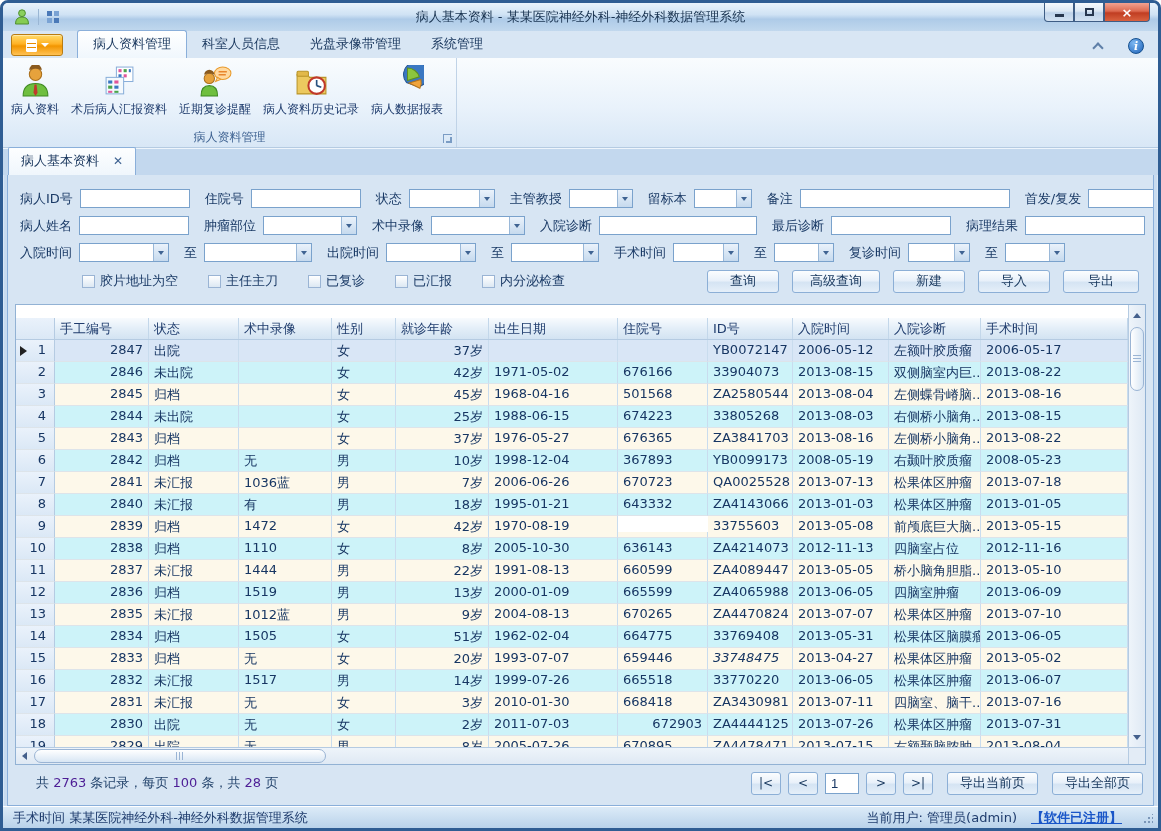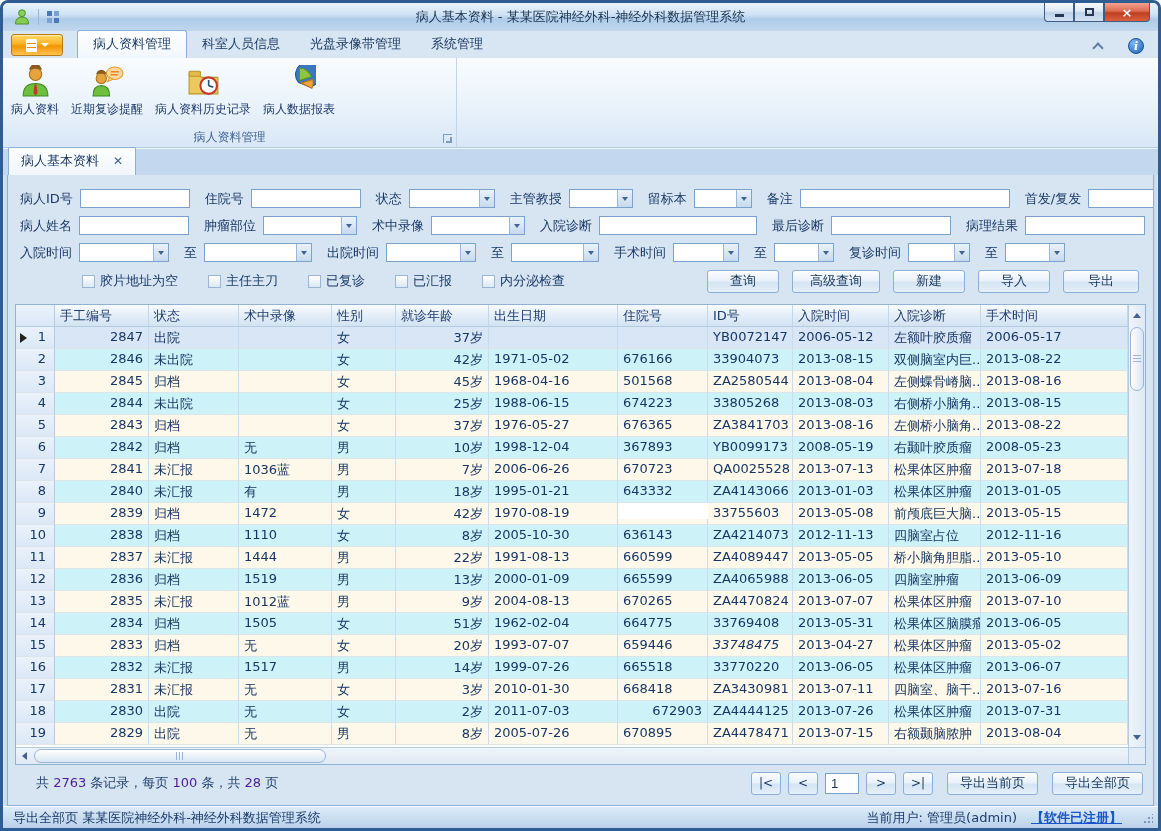--- a/index.html
+++ b/index.html
@@ -73,21 +73,21 @@
   .chk{width:13px;height:13px;border:1px solid #9ab4d4;background:linear-gradient(#ffffff,#dce8f3);margin-right:5px;}
   .cklabel{font-size:13px;color:#1a3a66;white-space:nowrap;}
   .abtns{margin-left:auto;display:flex;gap:13px;}
   .btn{height:23px;border:1px solid #8cafd6;border-radius:3px;color:#16365c;font-size:13px;
     background:linear-gradient(#fbfdfe,#e9f1fa 45%,#d5e4f3 55%,#e5eff9);
     display:flex;align-items:center;justify-content:center;white-space:nowrap;}
   
   .grid{flex:1;margin:2px 7px 0;border:1px solid #92b2d4;background:#fff;position:relative;
     display:flex;flex-direction:column;overflow:hidden;}
   .gh{display:flex;height:22px;margin-right:17px;
-    background:linear-gradient(#f8fbfe,#e3eef8 50%,#d3e3f2);border-bottom:1px solid #b5cbe2;}
+    background:linear-gradient(#f8fbfe,#e3eef8 50%,#d3e3f2);border-bottom:1px solid #b5cbe2;margin-top:13px;}
   .hcell{border-right:1px solid #c3d7ea;font-size:13px;color:#1f3c6d;padding:2px 5px;
     white-space:nowrap;overflow:hidden;flex:none;}
   .gb{flex:1;margin-right:17px;overflow:hidden;background:#fff;}
   .grow{display:flex;height:22px;}
   .cell{border-right:1px solid #c9dcee;border-bottom:1px solid #dde4ea;padding:2px 5px;font-size:13px;
     color:#173663;white-space:nowrap;overflow:hidden;flex:none;}
   .cell.tr{text-align:right;}
   .cell.ind,.hcell.ind{background:linear-gradient(#eaf2fb,#dbe8f6);border-right:1px solid #b5cbe2;
     text-align:right;padding-right:8px;position:relative;color:#173663;}
   .grow.cyan .cell:not(.ind){background:#cdf3f9;}
@@ -188,20 +188,38 @@
           <svg viewBox="0 0 32 32">
             <circle cx="16" cy="9" r="6" fill="#e6a23c" stroke="#a96f1c"></circle>
             <path d="M10 5 a6 6 0 0 1 12 0 q-6 -3 -12 0 z" fill="#8a5a1e"></path>
             <path d="M4 30 q0-12 12-12 q12 0 12 12 z" fill="#6fbf3f" stroke="#3f8a22"></path>
             <path d="M15 19 l2 0 l1 8 l-2 3 l-2-3 z" fill="#c0392b"></path>
           </svg>
           <span>病人资料</span>
         </div>
         <div class="rbtn">
           <svg viewBox="0 0 32 32">
+            <rect x="13" y="2" width="16" height="14" fill="#fff" stroke="#8aafda"></rect>
+            <rect x="15" y="4" width="3" height="3" fill="#e0569a"></rect>
+              <rect x="20" y="4" width="3" height="3" fill="#4aa34a"></rect>
+            <rect x="25" y="4" width="2" height="3" fill="#3a77c2"></rect>
+              <rect x="15" y="9" width="3" height="3" fill="#3a77c2"></rect>
+            <rect x="20" y="9" width="3" height="3" fill="#e0569a"></rect>
+            <rect x="3" y="12" width="17" height="16" fill="#f4f9fd" stroke="#8aafda"></rect>
+            <rect x="5" y="15" width="4" height="3" fill="#3a77c2"></rect>
+              <rect x="11" y="15" width="4" height="3" fill="#e0569a"></rect>
+            <rect x="5" y="20" width="4" height="3" fill="#4aa34a"></rect>
+              <rect x="11" y="20" width="4" height="3" fill="#3a77c2"></rect>
+            <rect x="5" y="25" width="4" height="2" fill="#e0569a"></rect>
+              <rect x="11" y="25" width="4" height="2" fill="#4aa34a"></rect>
+          </svg>
+          <span>术后病人汇报资料</span>
+        </div>
+        <div class="rbtn">
+          <svg viewBox="0 0 32 32">
             <ellipse cx="23" cy="8" rx="8" ry="6" fill="#ffd9a0" stroke="#e89a2c"></ellipse>
             <path d="M18 12 l-2 4 l5-2 z" fill="#ffd9a0" stroke="#e89a2c"></path>
             <line x1="19" y1="6.5" x2="27" y2="6.5" stroke="#e8852c" stroke-width="1.4"></line>
             <line x1="19" y1="9.5" x2="26" y2="9.5" stroke="#e8852c" stroke-width="1.4"></line>
             <circle cx="10" cy="13" r="5" fill="#e6a23c" stroke="#a96f1c"></circle>
             <path d="M5 9.5 a5 5 0 0 1 10 0 q-5 -2.5 -10 0 z" fill="#8a5a1e"></path>
             <path d="M2 30 q0-10 8-10 q8 0 8 10 z" fill="#6fbf3f" stroke="#3f8a22"></path>
           </svg>
           <span>近期复诊提醒</span>
         </div>
@@ -729,21 +747,21 @@
         <input class="page-input" value="1" style="">
         <span class="btn pbtn">&gt;</span>
         <span class="btn pbtn">&gt;|</span>
         <span class="btn exp">导出当前页</span>
         <span class="btn exp">导出全部页</span>
       </span>
     </div>
   </div>
 
   <div class="statusbar" style="position:relative">
-    <span>导出全部页 某某医院神经外科-神经外科数据管理系统</span>
+    <span>手术时间 某某医院神经外科-神经外科数据管理系统</span>
     <span class="sb-right">
       <span>当前用户: 管理员(admin)</span>
       <span class="reg-link">【软件已注册】</span>
     </span>
     <span class="grip-corner"></span>
   </div>
 
 </div>
 
 </body></html>

